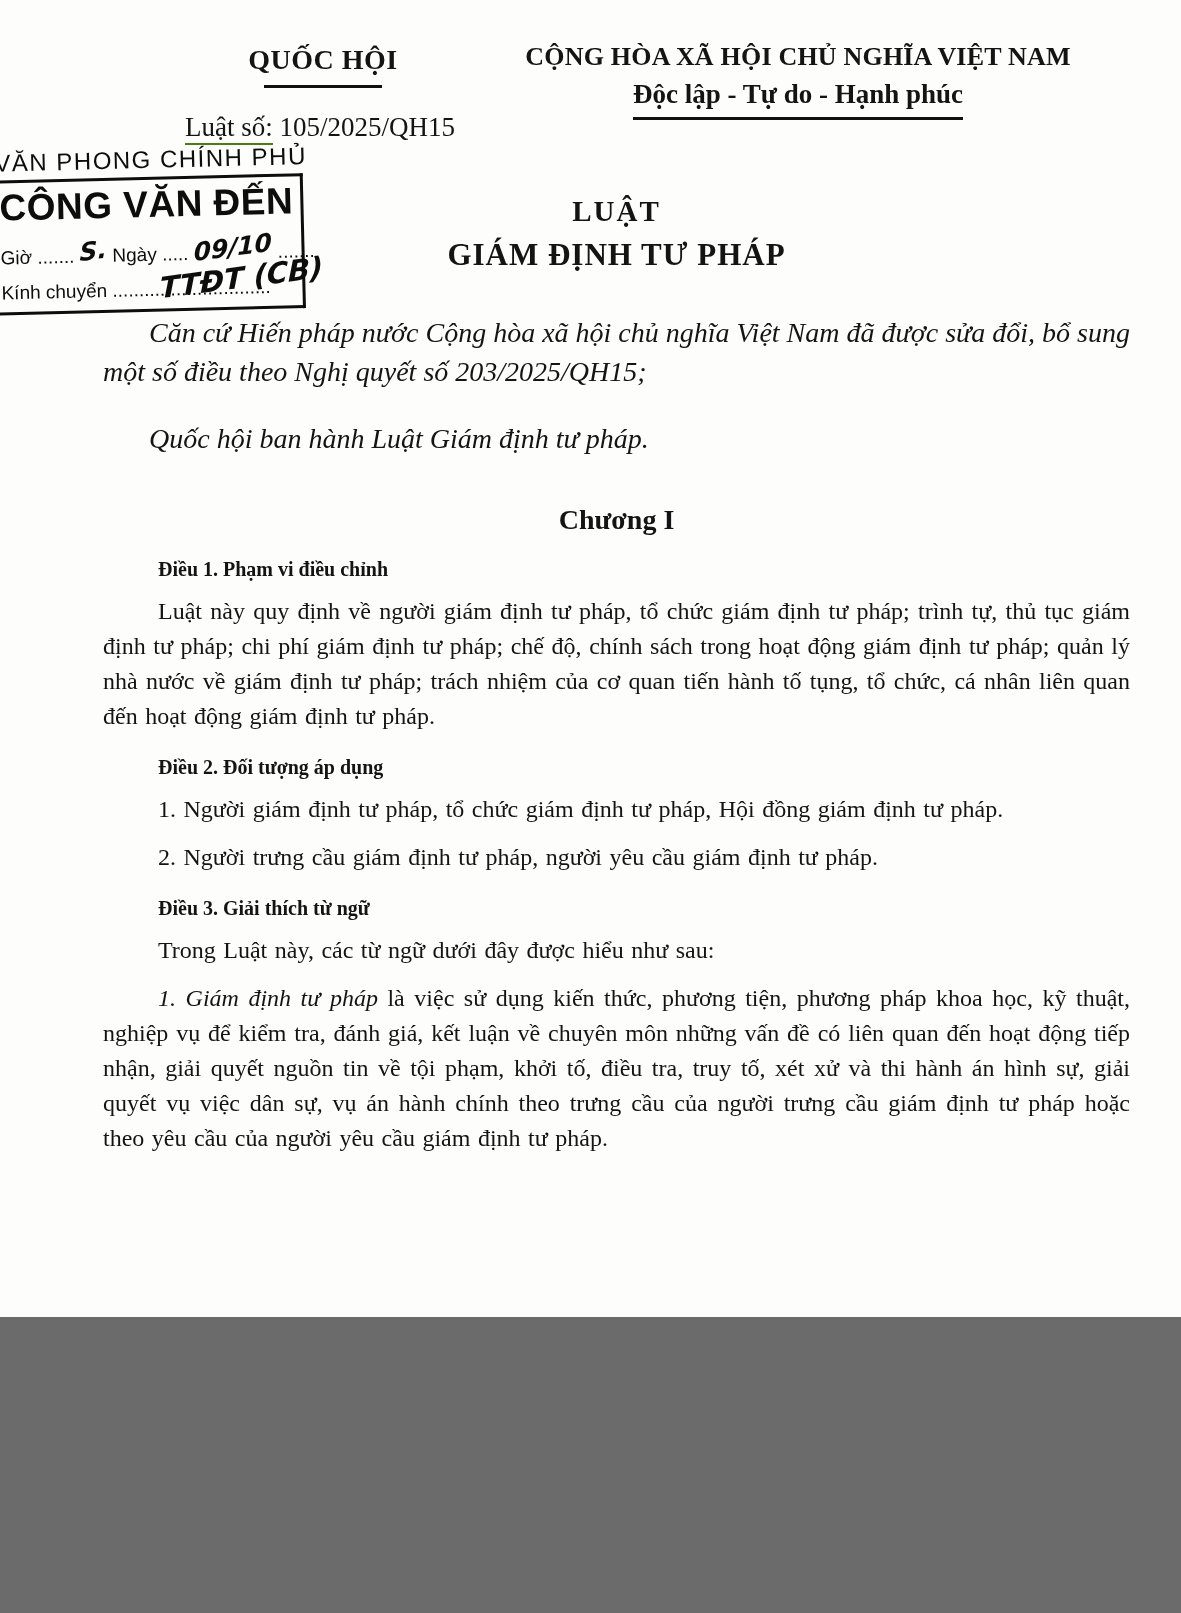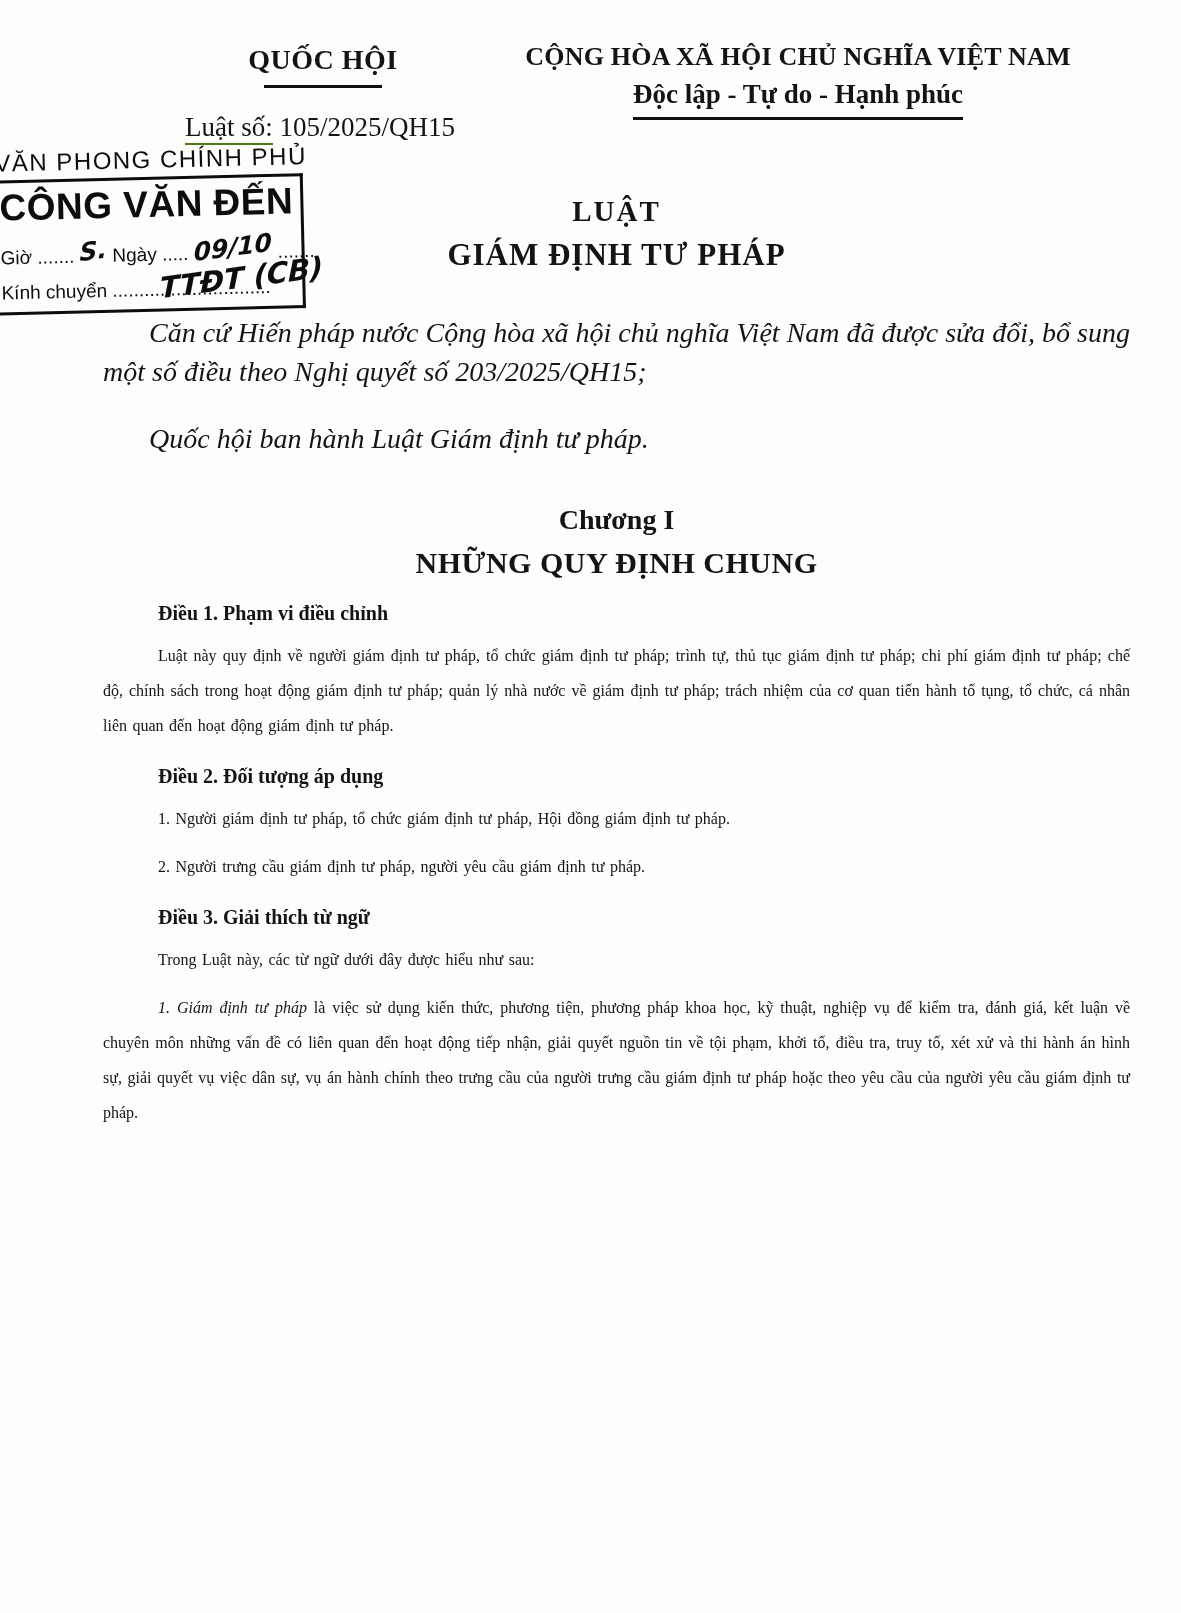--- a/index.html
+++ b/index.html
@@ -1,18 +1,18 @@
 <!DOCTYPE html>
 <html lang="vi"><head>
 <meta charset="utf-8">
 <style>
   html,body{margin:0;padding:0;background:#6b6b6b;}
   .page{
     position:relative;
-    width:1181px;height:1613px;
+    width:1181px;height:1317px;
     margin:0 auto;
     background:#fdfdfb;
     color:#141414;
     font-family:"Liberation Serif", serif;
     overflow:hidden;
   }
   
   .org-block{position:absolute;left:178px;top:44px;width:290px;text-align:center;}
   .org{font-size:28px;font-weight:bold;letter-spacing:.5px;}
   .org-bar{width:118px;height:3px;background:#101010;margin:9px auto 0;}
@@ -41,21 +41,21 @@
   .content{padding:195px 51px 0 103px;}
   .doc-type{text-align:center;font-size:29px;font-weight:bold;letter-spacing:2px;}
   .doc-title{text-align:center;font-size:31px;font-weight:bold;letter-spacing:1px;margin-top:9px;}
   .preamble{font-style:italic;font-size:28px;line-height:39px;text-align:justify;}
   .preamble-1{margin-top:40px;text-indent:46px;}
   .preamble-2{margin-top:18px;text-indent:46px;}
   .chapter{ text-align:center;margin-top:46px;}
   .chapter-no{font-size:28px;font-weight:bold;}
   .chapter-title{font-size:30px;font-weight:bold;margin-top:10px;letter-spacing:.5px;}
   .article-heading{font-size:20px;font-weight:bold;margin:22px 0 0;padding-left:55px;}
-  .para{font-size:16px;line-height:35px;text-align:justify;text-indent:55px;margin:13px 0 0;word-spacing:1.5px;}
+  .para{font-size:24px;line-height:35px;text-align:justify;text-indent:55px;margin:13px 0 0;word-spacing:1.5px;}
   .it{font-style:italic;}
 </style>
 </head>
 <body>
 
 <div class="page">
 
   <div class="org-block">
     <div class="org">QUỐC HỘI</div>
     <div class="org-bar"></div>
@@ -95,21 +95,20 @@
   <div class="content">
 
     <div class="doc-type">LUẬT</div>
     <div class="doc-title">GIÁM ĐỊNH TƯ PHÁP</div>
 
     <p class="preamble preamble-1">Căn cứ Hiến pháp nước Cộng hòa xã hội chủ nghĩa Việt Nam đã được sửa đổi, bổ sung một số điều theo Nghị quyết số 203/2025/QH15;</p>
     <p class="preamble preamble-2">Quốc hội ban hành Luật Giám định tư pháp.</p>
 
     <div class="chapter">
       <div class="chapter-no">Chương I</div>
-      <div class="chapter-title">NHỮNG QUY ĐỊNH CHUNG</div>
     </div>
 
     <div class="article-heading">Điều 1. Phạm vi điều chỉnh</div>
     <p class="para">Luật này quy định về người giám định tư pháp, tổ chức giám định tư pháp; trình tự, thủ tục giám định tư pháp; chi phí giám định tư pháp; chế độ, chính sách trong hoạt động giám định tư pháp; quản lý nhà nước về giám định tư pháp; trách nhiệm của cơ quan tiến hành tố tụng, tổ chức, cá nhân liên quan đến hoạt động giám định tư pháp.</p>
 
     <div class="article-heading">Điều 2. Đối tượng áp dụng</div>
     <p class="para">1. Người giám định tư pháp, tổ chức giám định tư pháp, Hội đồng giám định tư pháp.</p>
     <p class="para">2. Người trưng cầu giám định tư pháp, người yêu cầu giám định tư pháp.</p>
 
     <div class="article-heading">Điều 3. Giải thích từ ngữ</div>

